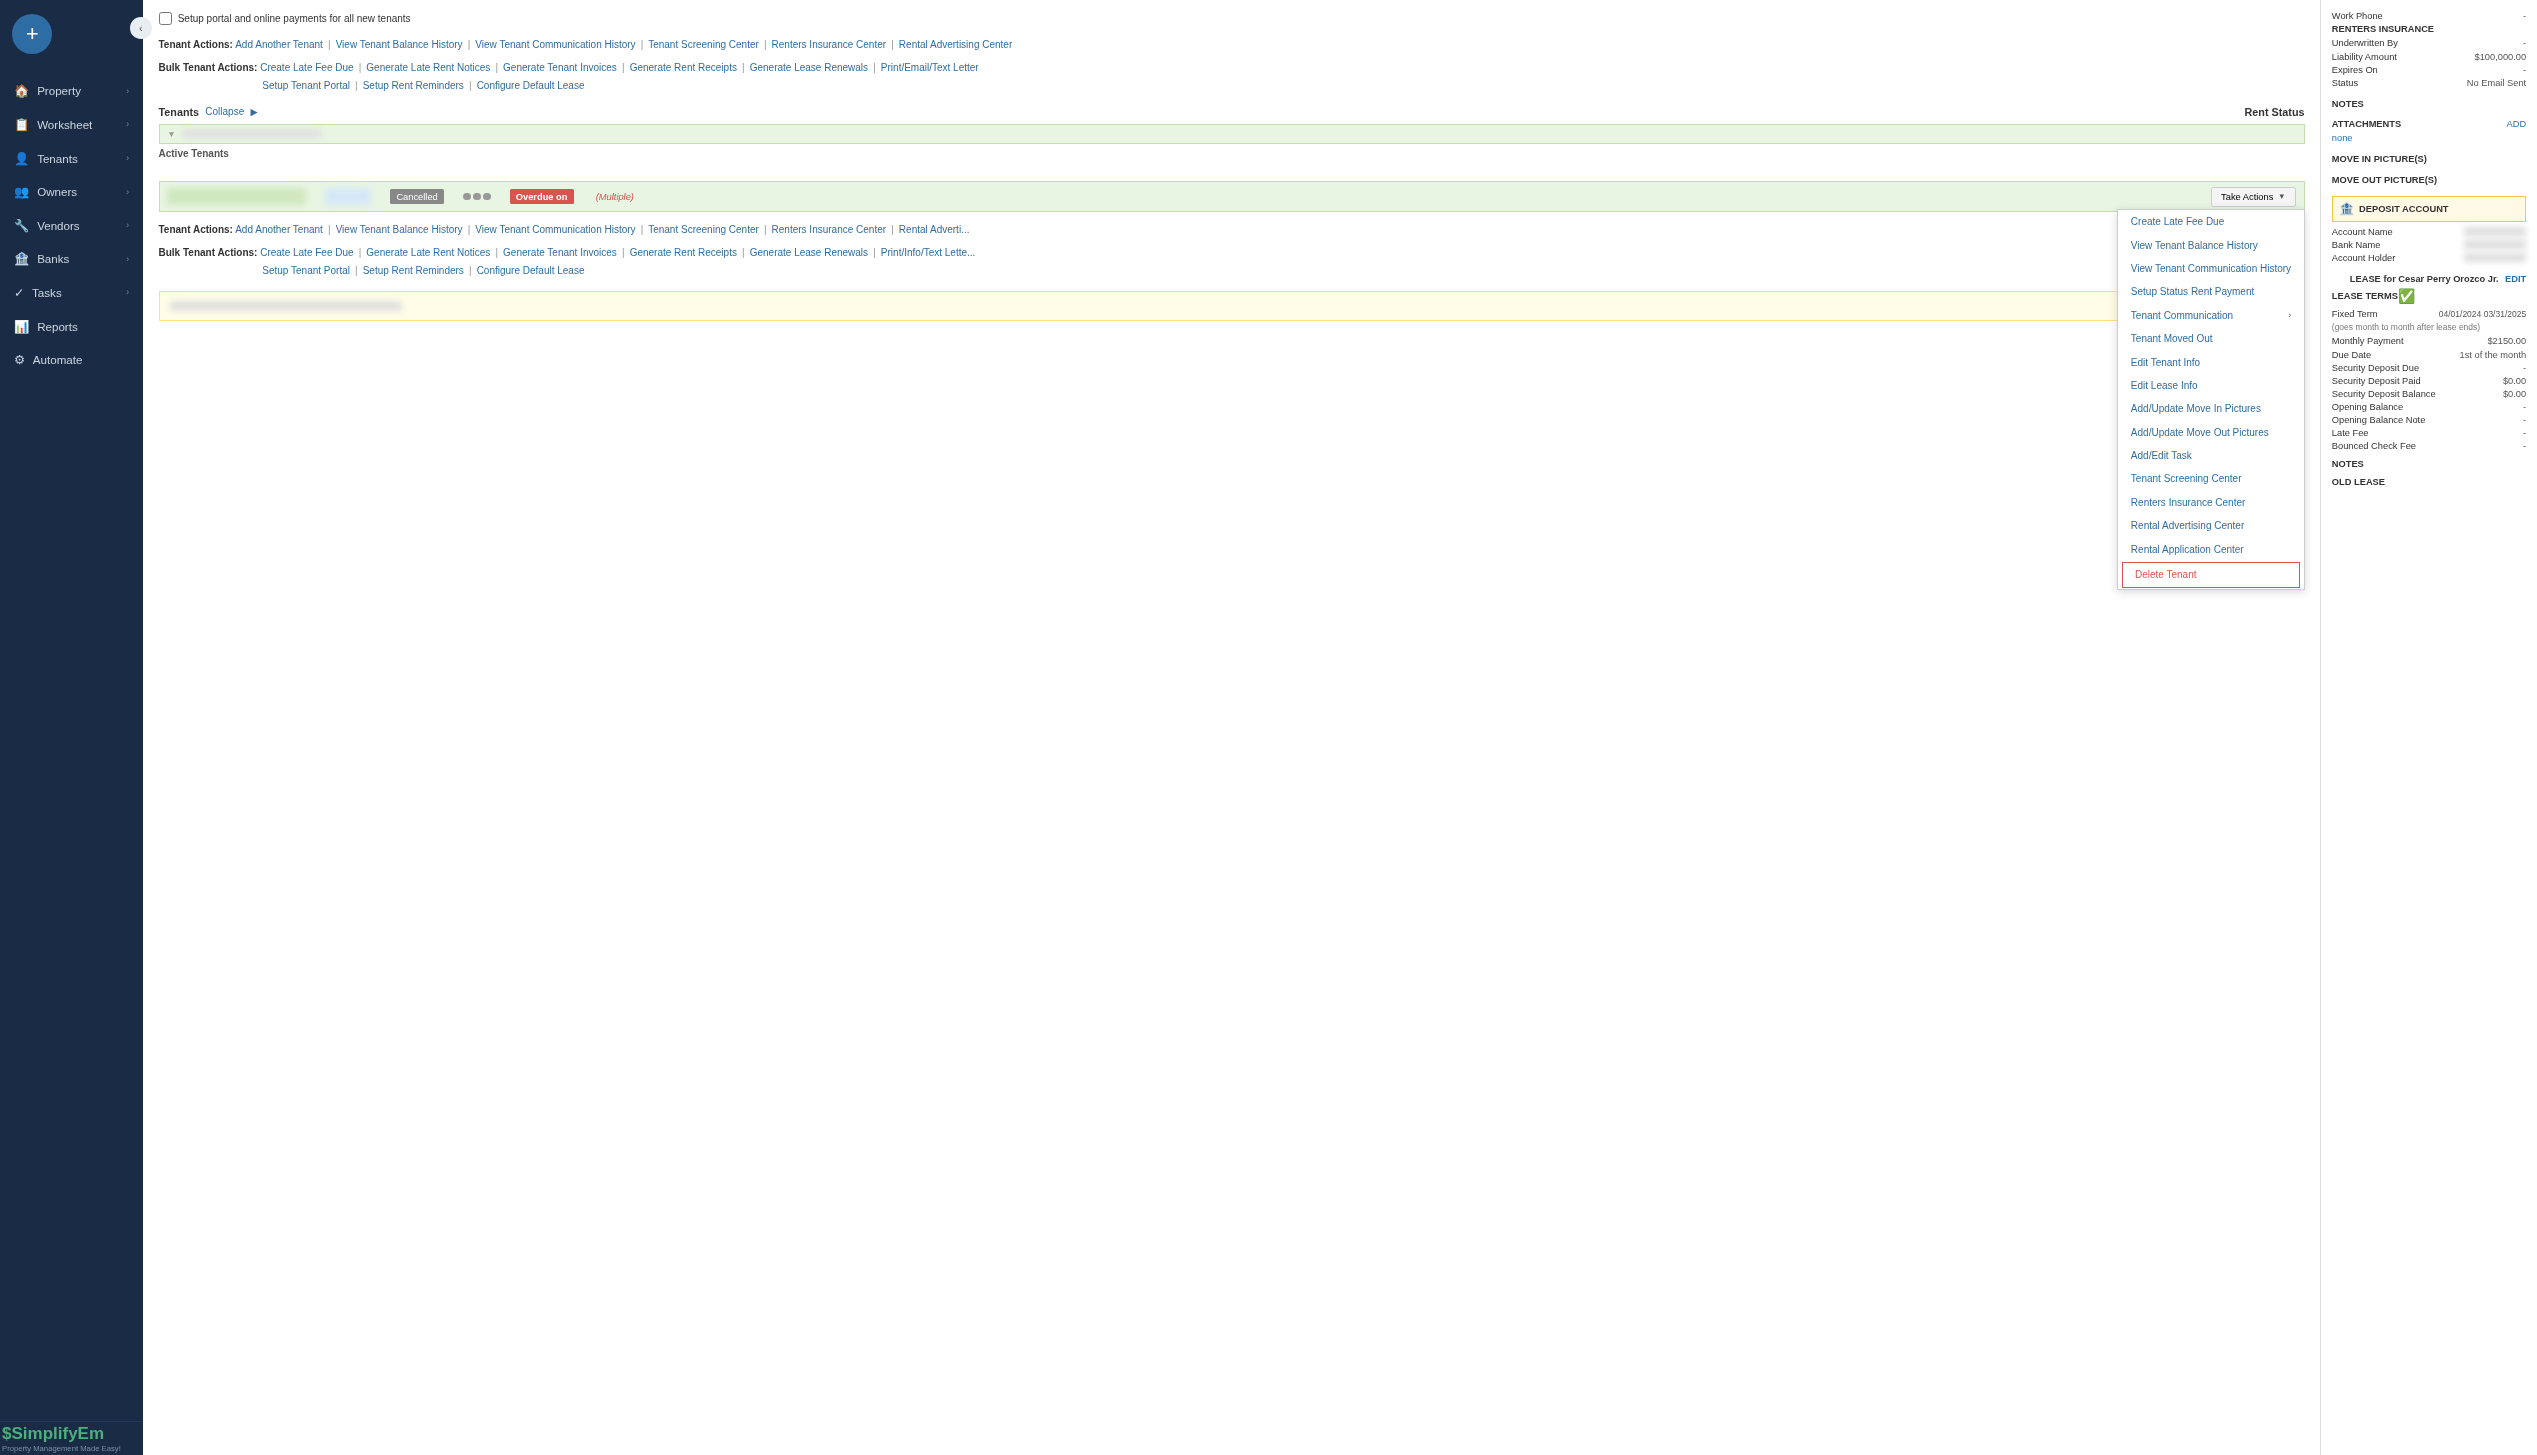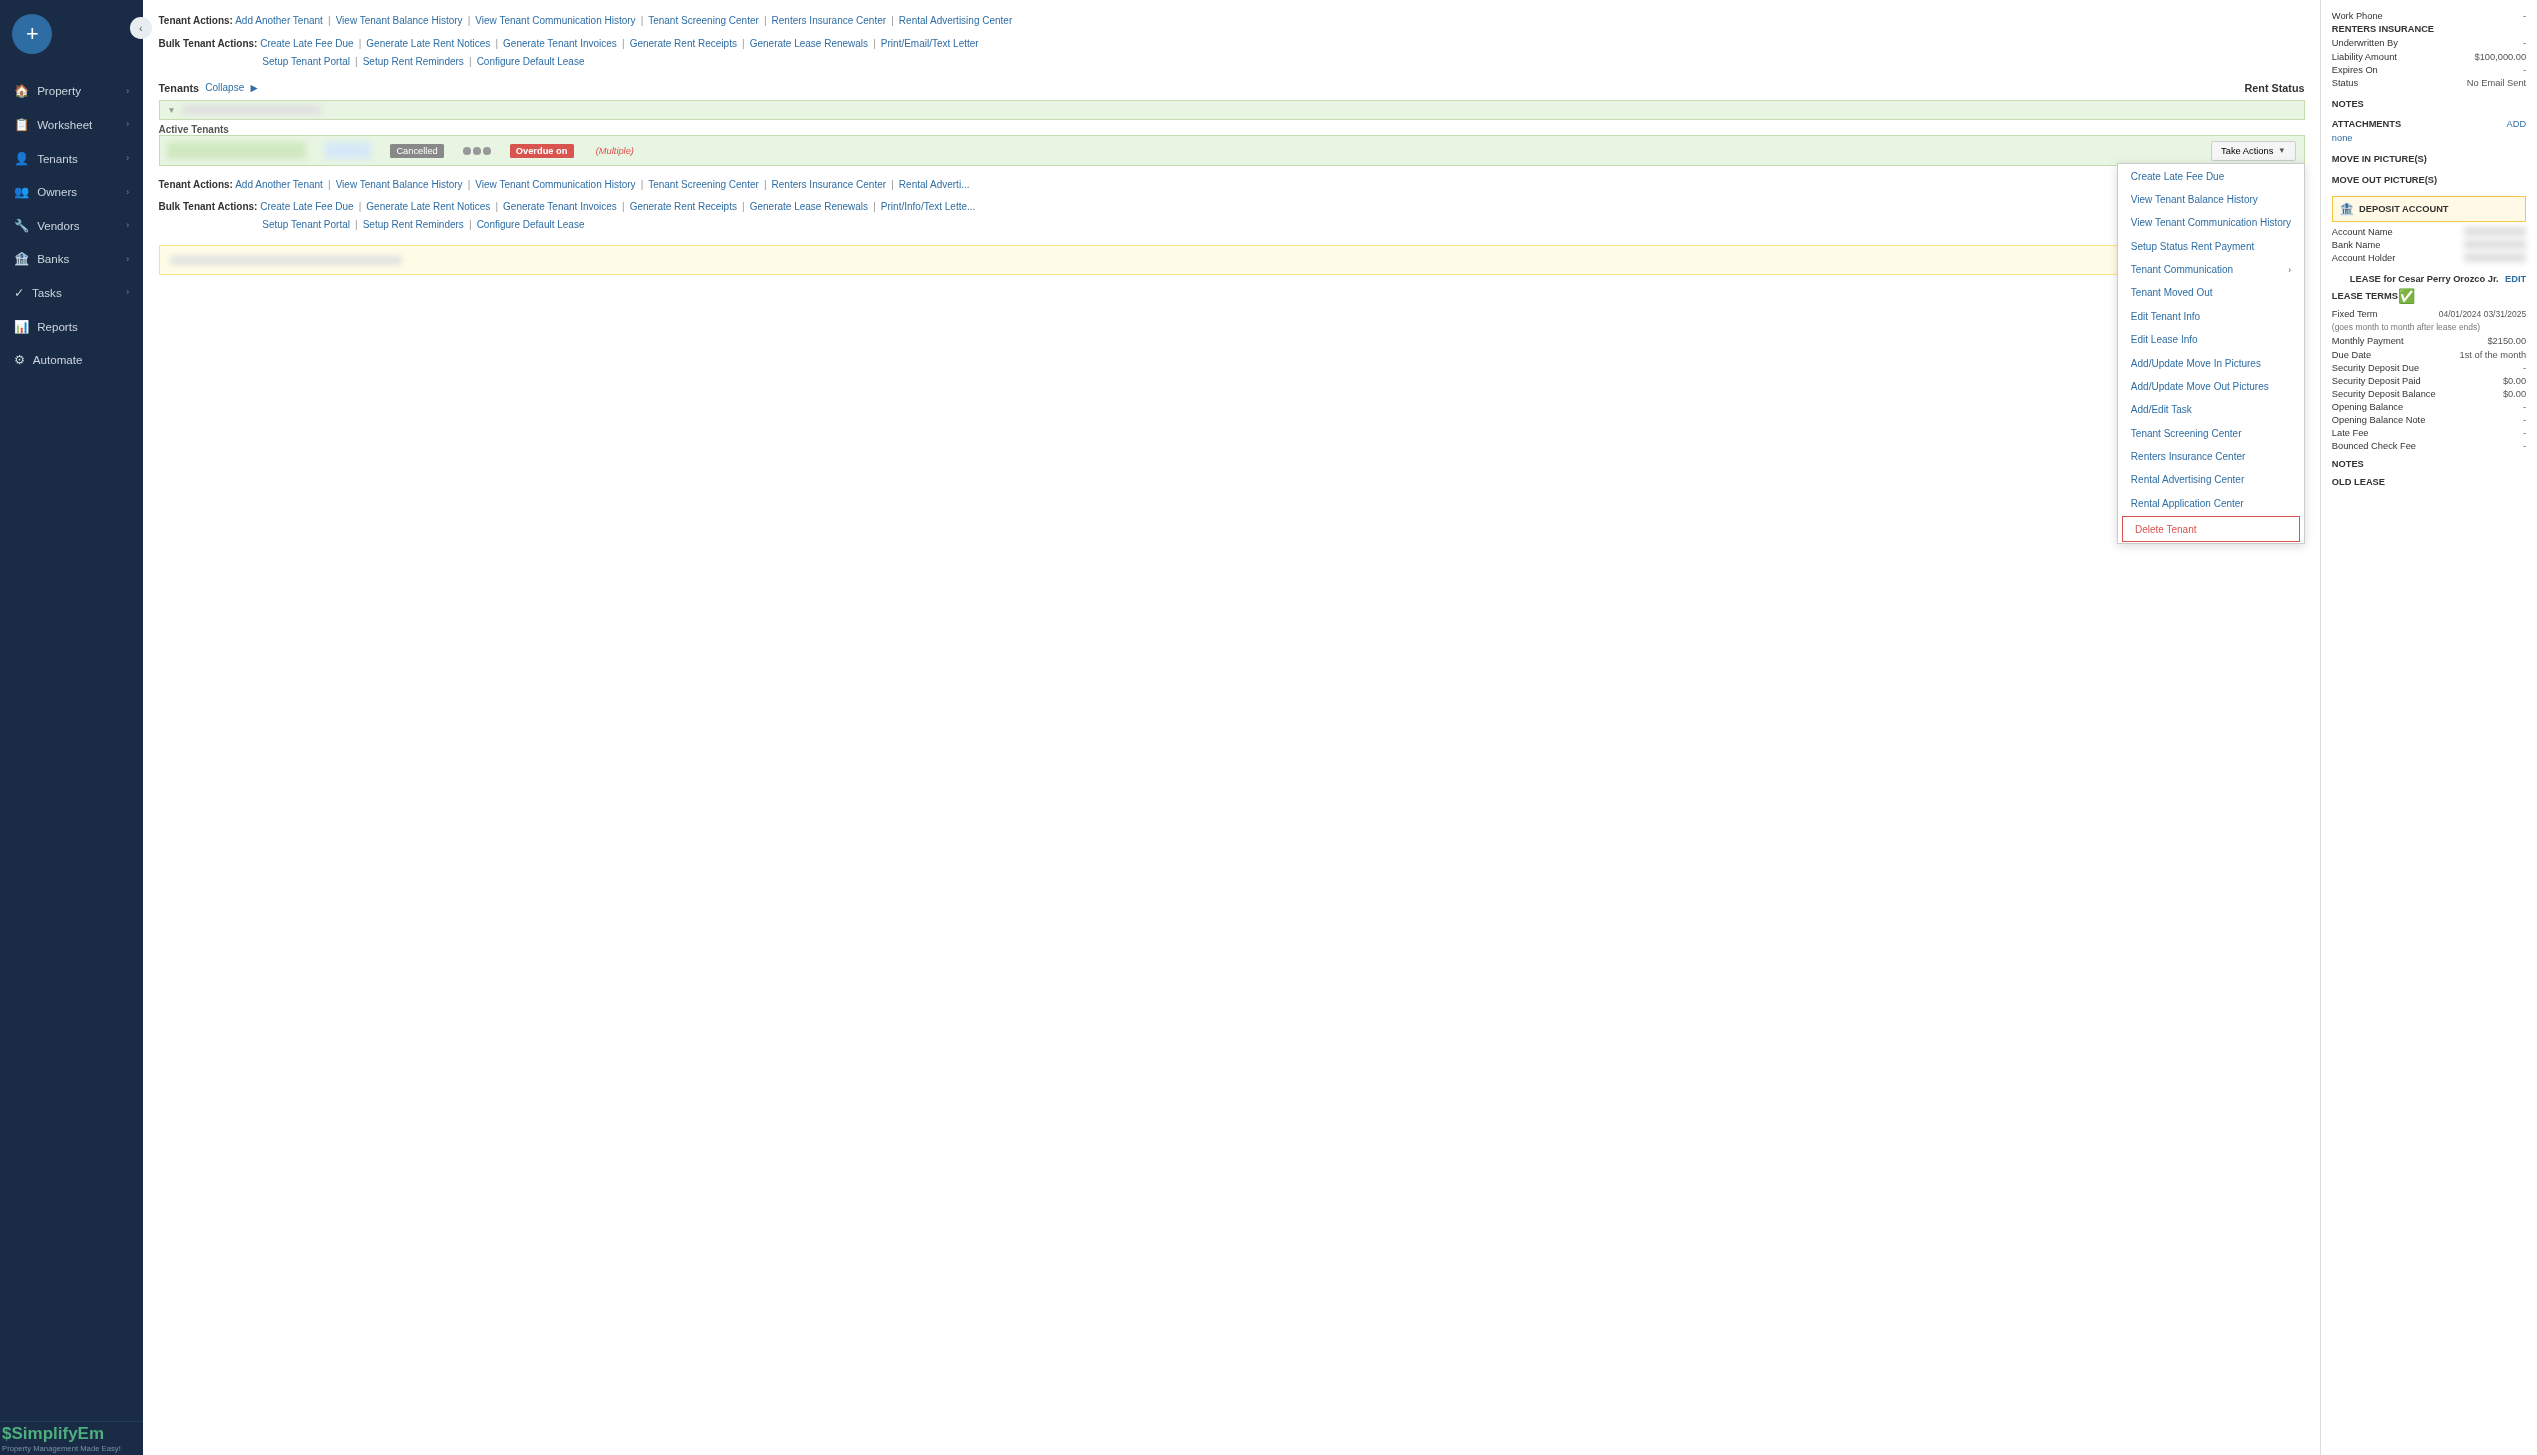--- a/index.html
+++ b/index.html
@@ -170,21 +170,21 @@
     }
     .dropdown-menu .menu-item.danger {
       color: #d9534f;
       border: 1.5px solid #d9534f;
       margin: 1.5px 3.1px;
     }
     .dropdown-menu .menu-item .submenu-arrow { font-size: 8.5px; color: #555; }
 
     
     .active-tenants-label {
-      font-size: 10px; color: #555; margin-bottom: 0; font-weight: bold;
+      font-size: 10px; color: #555; margin-bottom: 22px; font-weight: bold;
     }
 
     
     .section2-actions { margin-top: 9.3px; }
 
     
     .yellow-row {
       background: #fffde7; border: 0.8px solid #ffe082;
       padding: 7.7px 10.8px; margin-top: 7.7px;
       display: flex; align-items: center; gap: 6.2px;
@@ -323,20 +323,24 @@
     </div>
     <div class="logo-sub">Property Management Made Easy!</div>
   </div>
 </nav>
 
 <button class="collapse-btn">‹</button>
 
 <div class="main-wrapper">
   <div class="main-content">
 
+    <div class="setup-row">
+      <input type="checkbox" style="">
+      <span>Setup portal and online payments for all new tenants</span>
+    </div>
 
     <div class="actions-row">
       <span class="label">Tenant Actions:</span>
       <a>Add Another Tenant</a>
       <span class="separator">|</span>
       <a>View Tenant Balance History</a>
       <span class="separator">|</span>
       <a>View Tenant Communication History</a>
       <span class="separator">|</span>
       <a>Tenant Screening Center</a>

